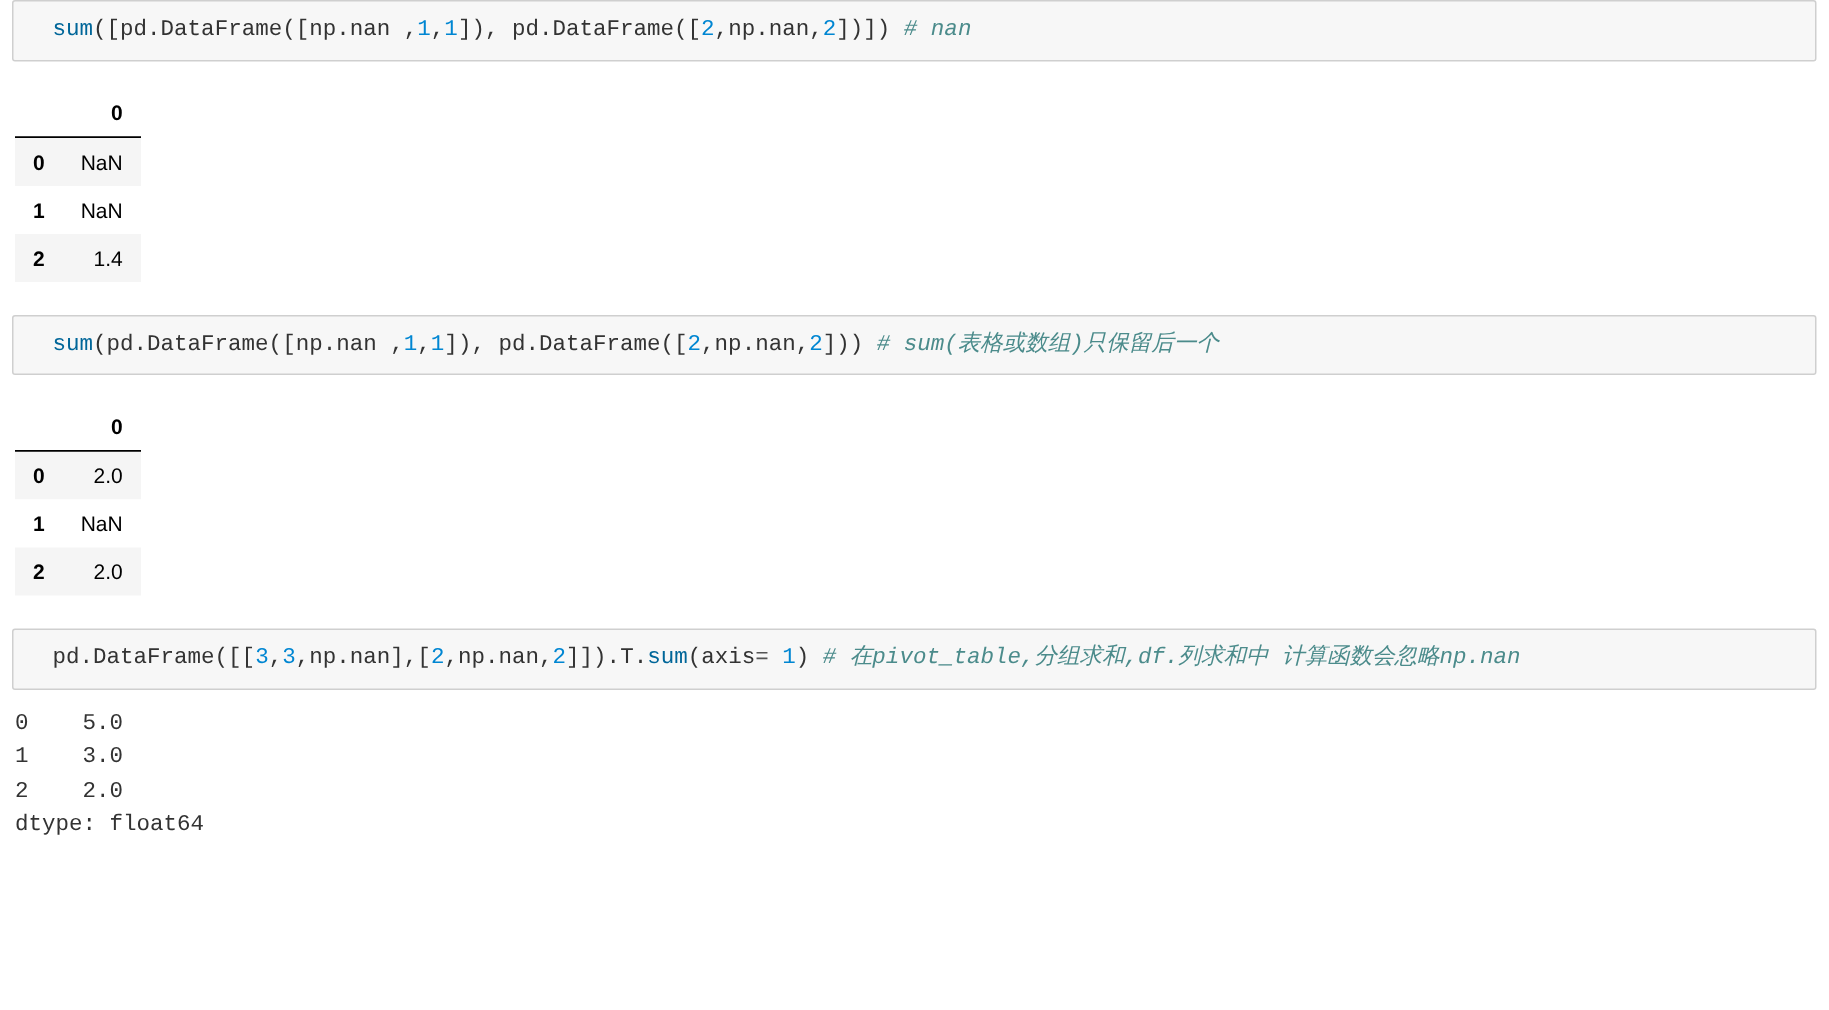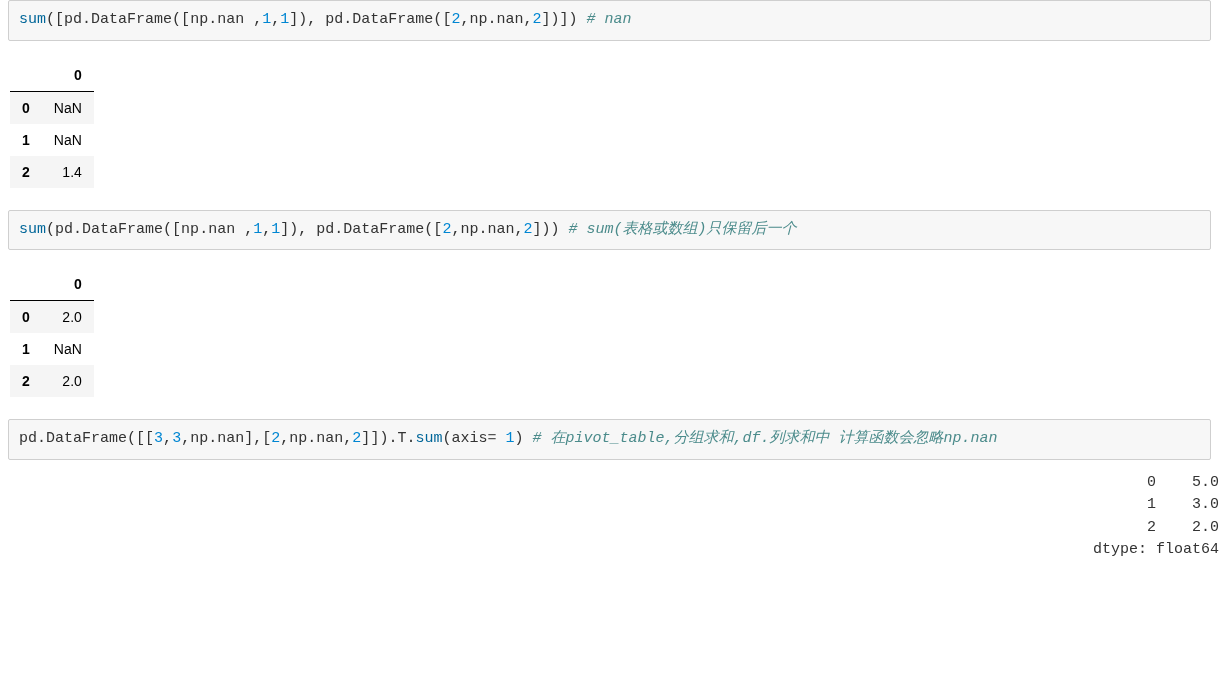--- a/index.html
+++ b/index.html
@@ -11,21 +11,21 @@
       font-family: Consolas, Monaco, 'Courier New', monospace;
       font-size: 15px;
       background: #ffffff;
       padding: 0;
       width: 1219px;
     }
     .code-cell {
       background: #f7f7f7;
       border: 1px solid #cfcfcf;
       border-radius: 2px;
-      padding: 8px 10px;
+      padding: 8px 26px;
       margin: 0 8px 12px 8px;
       font-family: Consolas, Monaco, 'Courier New', monospace;
       white-space: pre;
       line-height: 1.5;
     }
     .tok-fn { color: #006699; }
     .tok-punc { color: #333333; }
     .tok-num { color: #0086d2; }
     .tok-id { color: #333333; }
     .tok-comment { color: #4b8b8b; font-style: italic; }
@@ -62,21 +62,20 @@
       border-bottom: 1px solid #000000;
     }
 
     .text-output {
       font-family: Consolas, Monaco, 'Courier New', monospace;
       font-size: 15px;
       margin: 10px 0 0 10px;
       white-space: pre;
       line-height: 1.5;
       color: #333333;
-      text-align: right;
     }
   </style>
 </head>
 <body>
 
 <div class="code-cell"><span class="tok-fn">sum</span><span class="tok-punc">(</span><span class="tok-punc">[</span><span class="tok-id">pd</span><span class="tok-punc">.</span><span class="tok-id">DataFrame</span><span class="tok-punc">(</span><span class="tok-punc">[</span><span class="tok-id">np</span><span class="tok-punc">.</span><span class="tok-id">nan</span><span> </span><span class="tok-punc">,</span><span class="tok-num">1</span><span class="tok-punc">,</span><span class="tok-num">1</span><span class="tok-punc">]</span><span class="tok-punc">)</span><span class="tok-punc">,</span><span> </span><span class="tok-id">pd</span><span class="tok-punc">.</span><span class="tok-id">DataFrame</span><span class="tok-punc">(</span><span class="tok-punc">[</span><span class="tok-num">2</span><span class="tok-punc">,</span><span class="tok-id">np</span><span class="tok-punc">.</span><span class="tok-id">nan</span><span class="tok-punc">,</span><span class="tok-num">2</span><span class="tok-punc">]</span><span class="tok-punc">)</span><span class="tok-punc">]</span><span class="tok-punc">)</span><span> </span><span class="tok-comment"># nan</span></div>
 
 <table class="output-table">
   <thead>
     <tr>

